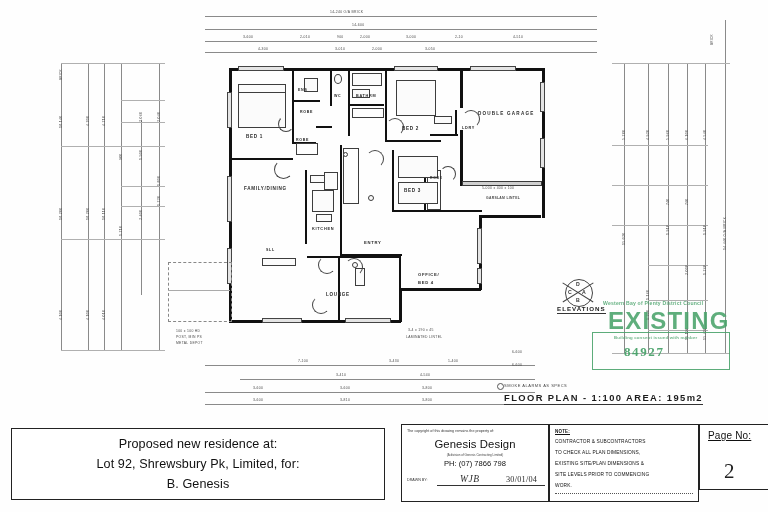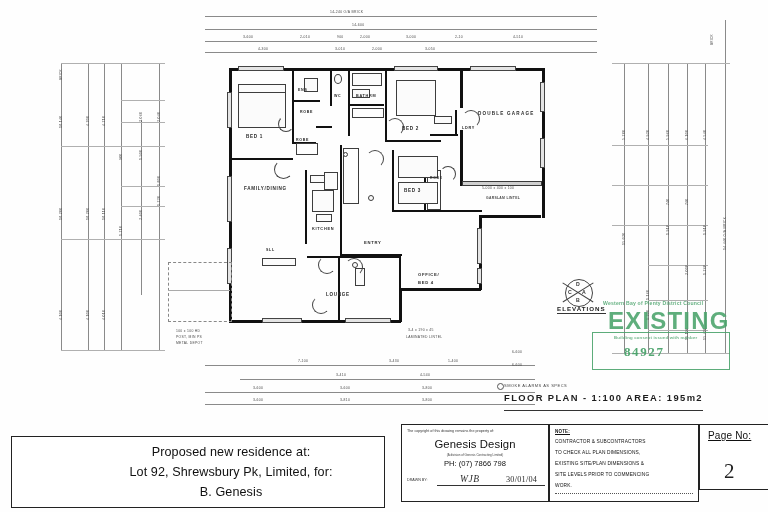--- a/index.html
+++ b/index.html
@@ -61,21 +61,21 @@
       border:1.1px solid #4aa36b;opacity:.9;}
   #stamp .bcap{position:absolute;left:12px;top:35px;font-size:4.3px;
       font-weight:700;letter-spacing:.2px;opacity:.8;}
   #stamp .num{position:absolute;left:22px;top:44px;font-size:13px;
       font-weight:700;letter-spacing:1.6px;opacity:.95;
       font-family:"Liberation Serif",serif;}
 
   
   #tb{position:absolute;left:8px;top:424px;width:753px;height:82px;}
   #tb .cell{position:absolute;border:1.2px solid #222;box-sizing:border-box;background:#fff;}
-  #c1{left:3px;top:12px;width:374px;height:72px;padding-left:33px;}
+  #c1{left:3px;top:4px;width:374px;height:72px;}
   #c2{left:393px;top:0;width:148px;height:78px;}
   #c3{left:541px;top:0;width:150px;height:78px;}
   #c4{left:691px;top:0;width:70px;height:66px;}
   #c1 .t{position:absolute;width:100%;text-align:center;
       font-size:12.6px;color:#111;letter-spacing:.1px;}
   #c1 .t1{top:8px;} #c1 .t2{top:28px;} #c1 .t3{top:48px;}
   #c2 .cp{position:absolute;left:5px;top:4px;font-size:3.7px;color:#333;}
   #c2 .gd{position:absolute;width:100%;text-align:center;top:13px;
       font-size:11.3px;color:#111;letter-spacing:.1px;}
   #c2 .sub{position:absolute;width:100%;text-align:center;top:28px;
@@ -93,21 +93,21 @@
   #c3 .nl{position:absolute;left:5px;font-size:4.8px;color:#111;letter-spacing:.15px;}
   #c3 .dots{position:absolute;left:5px;top:68px;width:138px;
       border-top:1px dotted #555;}
   #c4 .pn{position:absolute;left:8px;top:5px;font-size:10px;color:#111;
       text-decoration:underline;letter-spacing:.2px;}
   #c4 .pv{position:absolute;left:24px;top:34px;font-size:21px;color:#222;
       font-family:"Liberation Serif",serif;}
 
   
   #fpcap{position:absolute;left:504px;top:392px;font-size:9.4px;font-weight:700;
-    letter-spacing:1.4px;color:#1c1c1c;border-bottom:.9px solid #333;padding-bottom:7px;}
+    letter-spacing:1.4px;color:#1c1c1c;border-bottom:.9px solid #333;padding-bottom:1px;}
   #smk{position:absolute;left:504px;top:383px;font-size:4px;color:#444;letter-spacing:.5px;}
   #smkdot{position:absolute;left:497px;top:383px;width:5px;height:5px;
     border:.6px solid #555;border-radius:50%;}
 </style>
 </head>
 <body>
 
 <div id="sheet">
 
   <div class="dl" style="left:205px;top:16px;width:392px;"></div>

